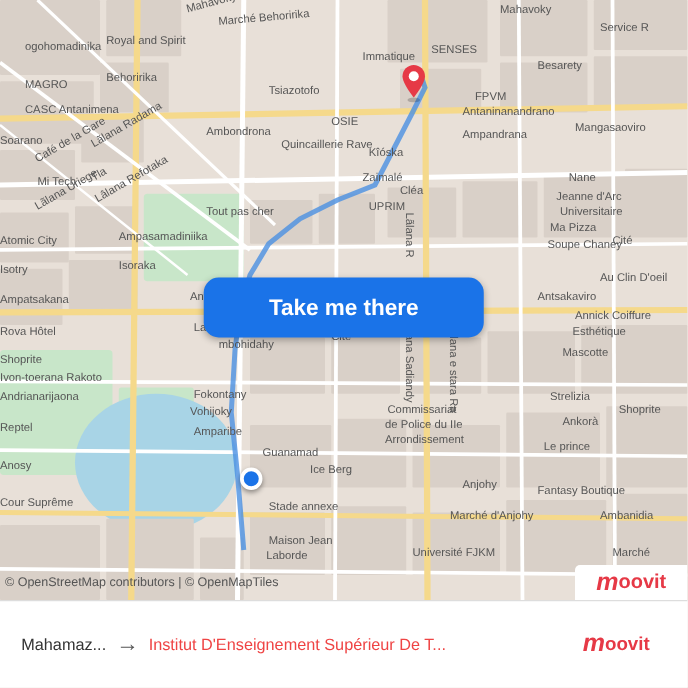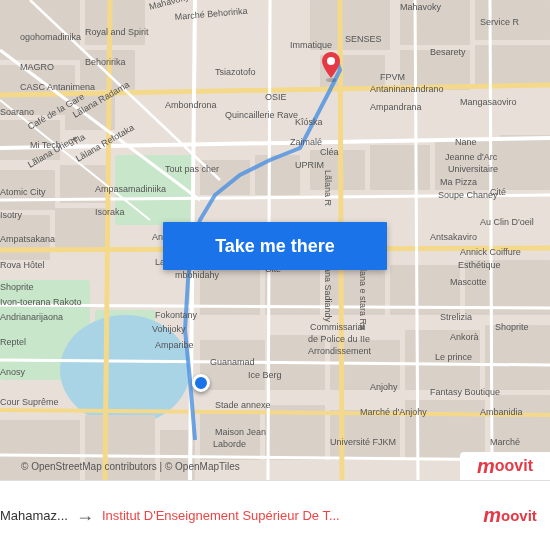--- a/index.html
+++ b/index.html
@@ -26,21 +26,21 @@
 
     #take-me-there-btn {
       position: absolute;
       top: 222px;
       left: 163px;
       width: 224px;
       height: 48px;
       background-color: #1a73e8;
       color: white;
       border: none;
-      border-radius: 1px;
+      border-radius: 12px;
       font-size: 18px;
       font-weight: bold;
       cursor: pointer;
       display: flex;
       align-items: center;
       justify-content: center;
       box-shadow: 0 2px 6px rgba(0,0,0,0.3);
       z-index: 10;
     }
 
@@ -65,21 +65,21 @@
       box-shadow: 0 2px 4px rgba(0,0,0,0.4);
       z-index: 10;
     }
 
     #attribution {
       position: absolute;
       bottom: 6px;
       left: 0;
       font-size: 10px;
       color: #555;
-      padding: 2px 21px;
+      padding: 2px 4px;
       z-index: 10;
       margin-top: 45px;
     }
 
     #moovit-logo {
       position: absolute;
       bottom: 0px;
       right: 0px;
       width: 90px;
       height: 28px;
@@ -94,21 +94,21 @@
       border-top-left-radius: 4px;
     }
 
     
     #bottom-bar {
       width: 550px;
       height: 70px;
       background: white;
       display: flex;
       align-items: center;
-      padding: 0 0;
+      padding: 0 17px;
       border-top: 1px solid #ddd;
       position: relative;
     }
 
     #origin-label {
       font-size: 13px;
       color: #333;
       white-space: nowrap;
       overflow: hidden;
       text-overflow: ellipsis;

